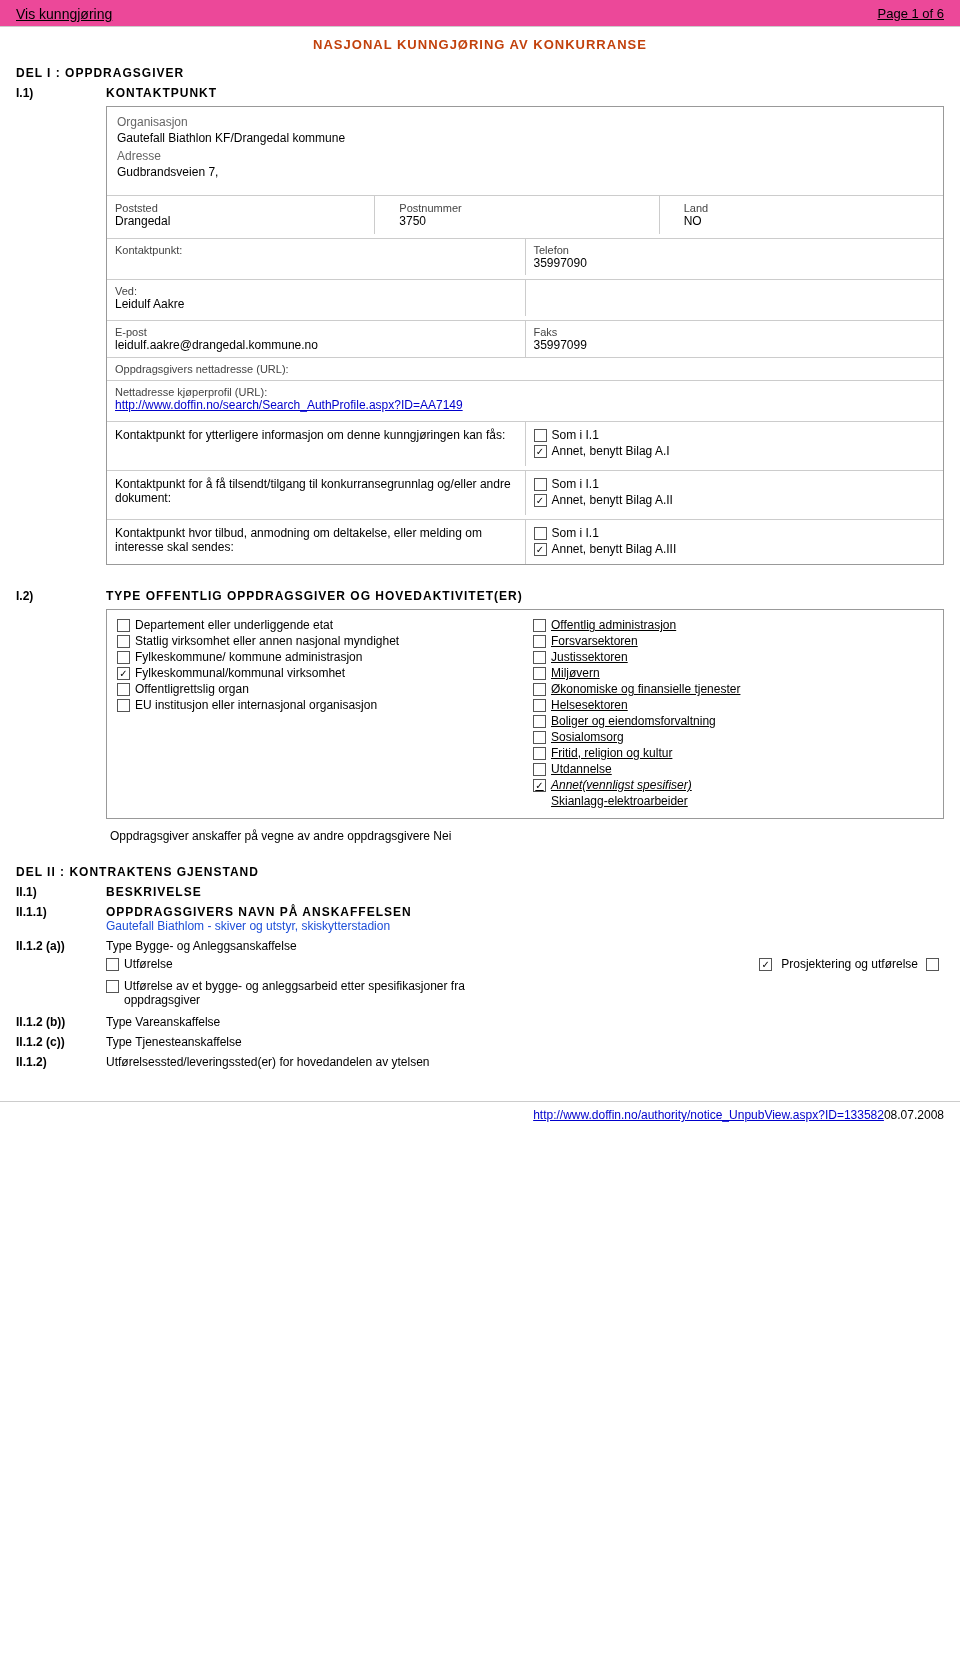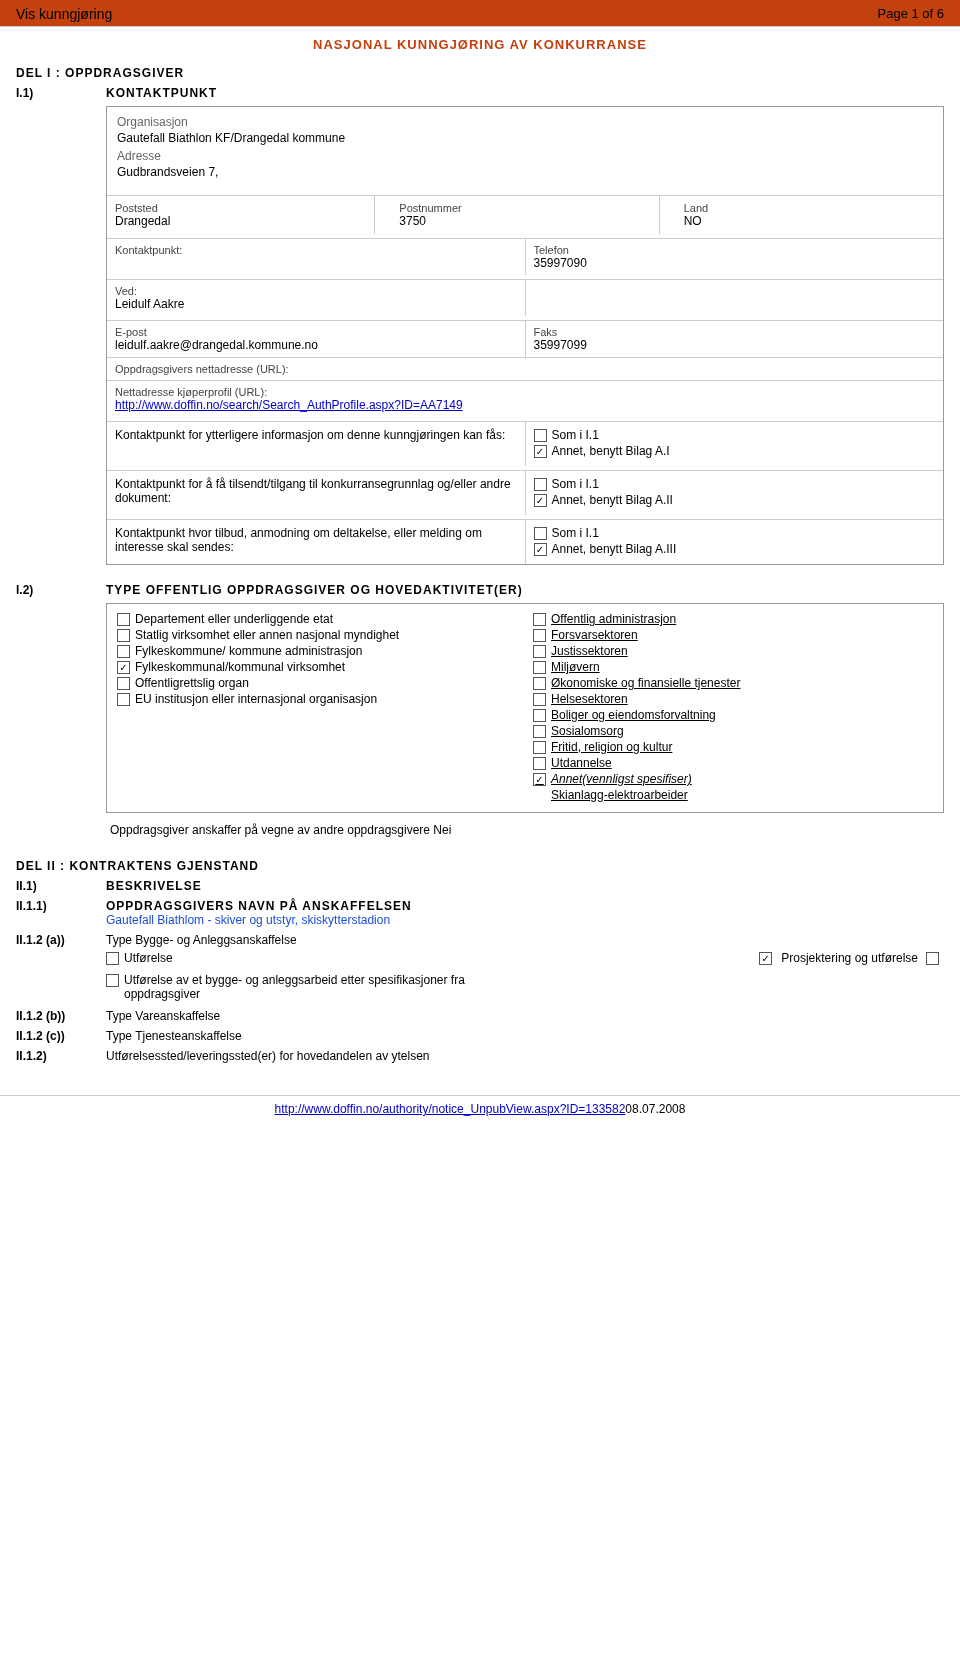--- a/index.html
+++ b/index.html
@@ -9,21 +9,22 @@
       color: #000;
       background: #fff;
       padding: 0;
     }
     .page-header {
       display: flex;
       justify-content: space-between;
       align-items: flex-start;
       padding: 6px 16px 4px 16px;
       border-bottom: 1px solid #ccc;
-      background: #c2410c;
+      background: #ec4899;
+      text-decoration: underline;
     }
     .page-title {
       font-size: 14px;
       font-weight: normal;
       color: #000;
     }
     .page-number {
       font-size: 13px;
       color: #000;
     }
@@ -54,21 +55,21 @@
       font-weight: bold;
       font-size: 12px;
       padding-right: 8px;
     }
     .content-col {
       flex: 1;
     }
     .main-box {
       border: 1px solid #999;
       padding: 0;
-      margin-bottom: 10px;
+      margin-bottom: 16px;
     }
     .box-inner {
       padding: 8px 10px;
     }
     .org-name {
       font-size: 12px;
       color: #666;
       margin-bottom: 2px;
     }
     .org-value {
@@ -177,21 +178,21 @@
       padding-left: 4px;
     }
     .green-text {
       color: #1d4ed8;
       font-size: 12px;
     }
     .footer-bar {
       border-top: 1px solid #ccc;
       padding: 6px 16px;
       display: flex;
-      justify-content: center;
+      justify-content: flex-end;
       align-items: center;
       font-size: 12px;
       margin-top: 10px;
     }
     .footer-url {
       color: #00c;
       text-decoration: underline;
     }
     .footer-date {
       font-size: 12px;

